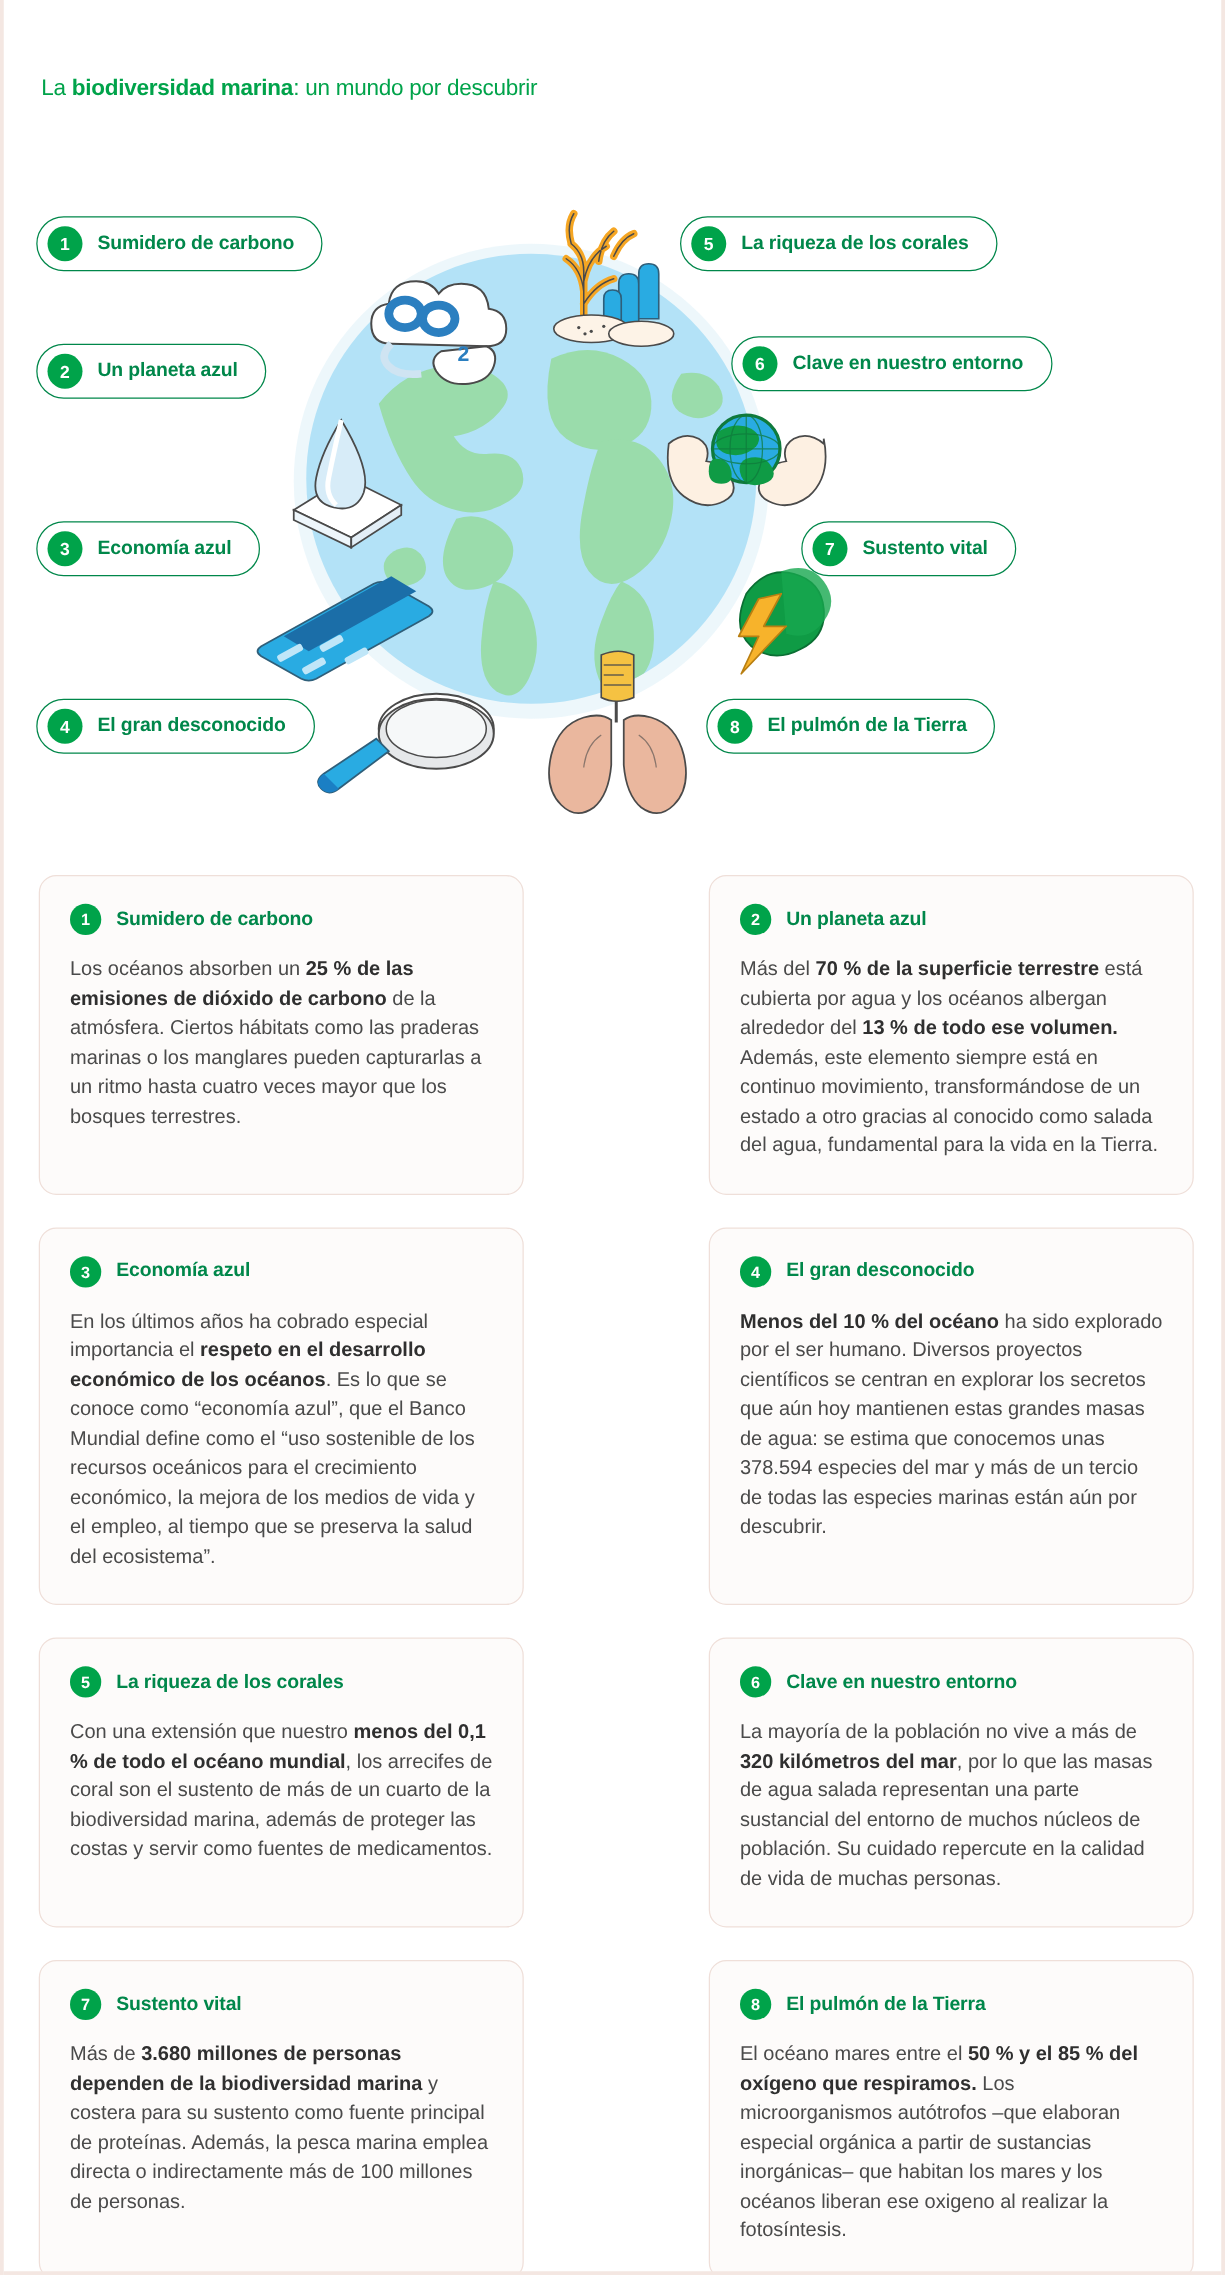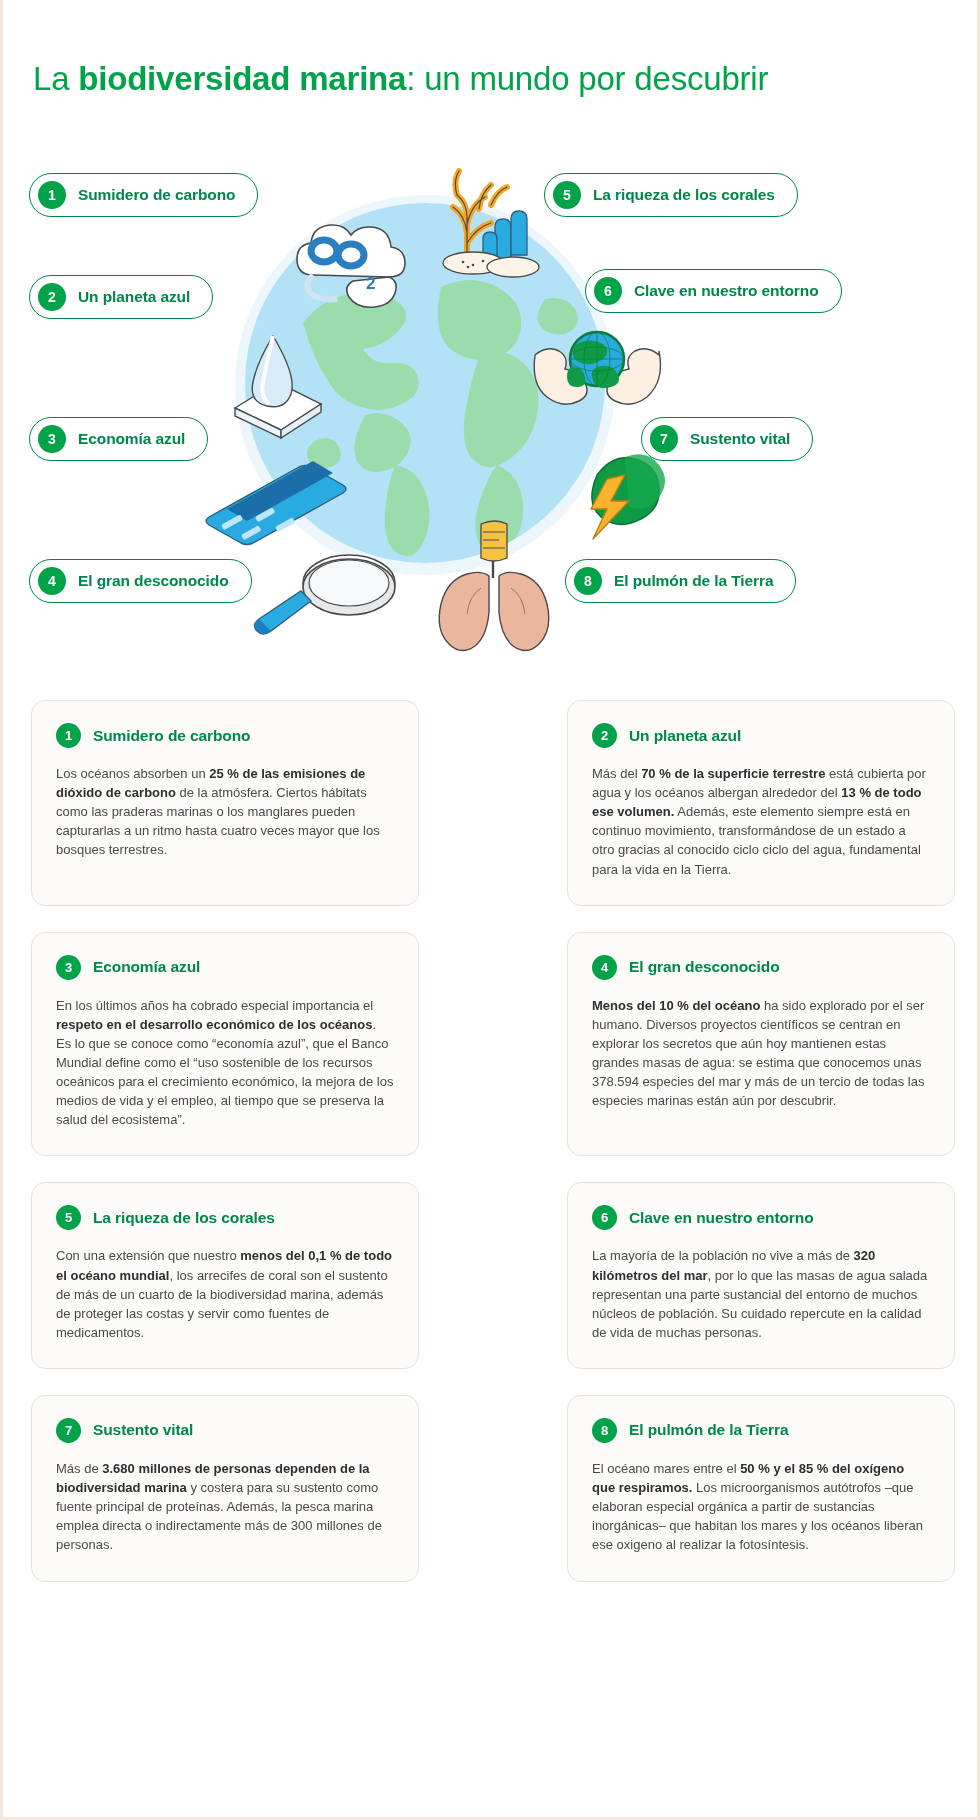--- a/index.html
+++ b/index.html
@@ -17,21 +17,21 @@
     border-right:3px solid #f4e7e2;
   }
   .page::after{
     content:""; position:absolute; left:0; right:0; bottom:0; height:3px;
     background:#f4e7e2;
   }
 
   
   .title {
     position:absolute; left:30px; top:60px;
-    font-size:33px; letter-spacing:-0.2px; color:#00a34a;
+    font-size:18px; letter-spacing:-0.2px; color:#00a34a;
     font-weight:400; white-space:nowrap;
   }
   .title b { font-weight:700; color:#00a34a; }
   .title .tail { color:#00a34a; }
 
   
   .hero { position:absolute; left:0; top:145px; width:980px; height:520px; }
 
   .pill {
     position:absolute; display:flex; align-items:center; gap:12px;
@@ -79,21 +79,21 @@
     background:#fdfbfa; border:1px solid #efdfd9; border-radius:14px;
     padding:22px 24px 26px 24px;
   }
   .card-head { display:flex; align-items:center; gap:12px; margin-bottom:16px; }
   .card-head .badge {
     width:25px; height:25px; border-radius:50%; background:#00a34a;
     color:#fff; font-size:13px; font-weight:700;
     display:flex; align-items:center; justify-content:center; flex:0 0 auto;
   }
   .card-head .ctitle { font-size:15.5px; font-weight:700; color:#00874a; letter-spacing:-0.1px; }
-  .card p { font-size:13px; line-height:1.47; color:#4a4a4a; }
+  .card p { font-size:16px; line-height:1.47; color:#4a4a4a; }
   .card p b { font-weight:700; color:#2f2f2f; }
 </style>
 </head>
 <body>
 
 <div class="page">
 
   <div class="title">
     <span>La </span><b>biodiversidad marina</b><span class="tail">: un mundo por descubrir</span>
   </div>
@@ -273,21 +273,21 @@
           <span class="badge">1</span>
           <span class="ctitle">Sumidero de carbono</span>
         </div>
         <p><span>Los océanos absorben un </span><b>25 % de las emisiones de dióxido de carbono</b><span> de la atmósfera. Ciertos hábitats como las praderas marinas o los manglares pueden capturarlas a un ritmo hasta cuatro veces mayor que los bosques terrestres.</span></p>
       </div>
       <div class="card">
         <div class="card-head">
           <span class="badge">2</span>
           <span class="ctitle">Un planeta azul</span>
         </div>
-        <p><span>Más del </span><b>70 % de la superficie terrestre</b><span> está cubierta por agua y los océanos albergan alrededor del </span><b>13 % de todo ese volumen.</b><span> Además, este elemento siempre está en continuo movimiento, transformándose de un estado a otro gracias al conocido ciclo ciclo del agua, fundamental para la vida en la Tierra.</span></p>
+        <p><span>Más del </span><b>70 % de la superficie terrestre</b><span> está cubierta por agua y los océanos albergan alrededor del </span><b>13 % de todo ese volumen.</b><span> Además, este elemento siempre está en continuo movimiento, transformándose de un estado a otro gracias al conocido como salada del agua, fundamental para la vida en la Tierra.</span></p>
       </div>
       <div class="card">
         <div class="card-head">
           <span class="badge">3</span>
           <span class="ctitle">Economía azul</span>
         </div>
         <p><span>En los últimos años ha cobrado especial importancia el </span><b>respeto en el desarrollo económico de los océanos</b><span>. Es lo que se conoce como “economía azul”, que el Banco Mundial define como el “uso sostenible de los recursos oceánicos para el crecimiento económico, la mejora de los medios de vida y el empleo, al tiempo que se preserva la salud del ecosistema”.</span></p>
       </div>
       <div class="card">
         <div class="card-head">
@@ -308,21 +308,21 @@
           <span class="badge">6</span>
           <span class="ctitle">Clave en nuestro entorno</span>
         </div>
         <p><span>La mayoría de la población no vive a más de </span><b>320 kilómetros del mar</b><span>, por lo que las masas de agua salada representan una parte sustancial del entorno de muchos núcleos de población. Su cuidado repercute en la calidad de vida de muchas personas.</span></p>
       </div>
       <div class="card">
         <div class="card-head">
           <span class="badge">7</span>
           <span class="ctitle">Sustento vital</span>
         </div>
-        <p><span>Más de </span><b>3.680 millones de personas dependen de la biodiversidad marina</b><span> y costera para su sustento como fuente principal de proteínas. Además, la pesca marina emplea directa o indirectamente más de 300 millones de personas.</span></p>
+        <p><span>Más de </span><b>3.680 millones de personas dependen de la biodiversidad marina</b><span> y costera para su sustento como fuente principal de proteínas. Además, la pesca marina emplea directa o indirectamente más de 100 millones de personas.</span></p>
       </div>
       <div class="card">
         <div class="card-head">
           <span class="badge">8</span>
           <span class="ctitle">El pulmón de la Tierra</span>
         </div>
         <p><span>El océano mares entre el </span><b>50 % y el 85 % del oxígeno que respiramos.</b><span> Los microorganismos autótrofos –que elaboran especial orgánica a partir de sustancias inorgánicas– que habitan los mares y los océanos liberan ese oxigeno al realizar la fotosíntesis.</span></p>
       </div>
     </div>
 

